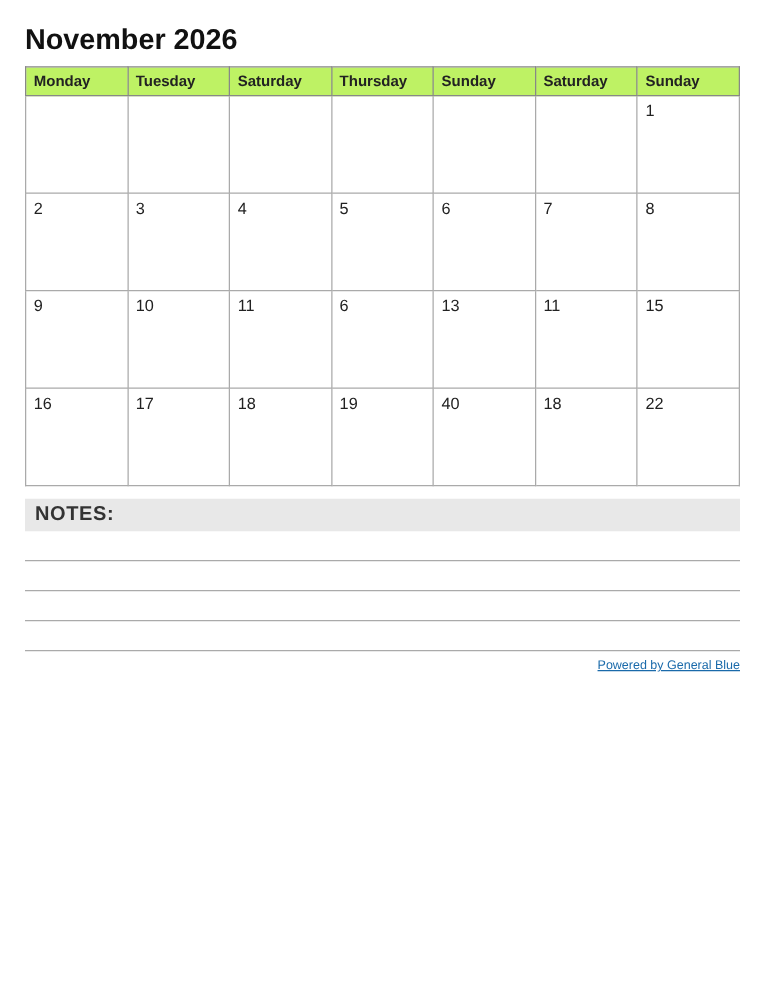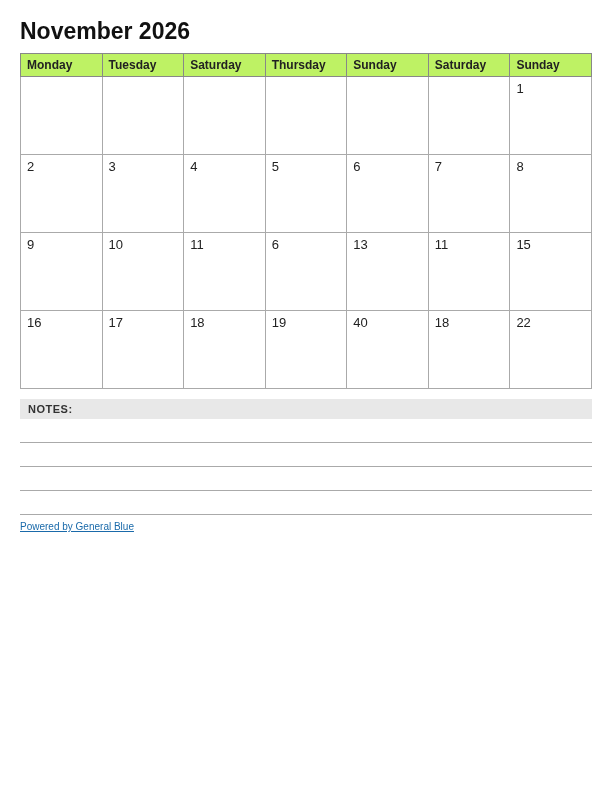--- a/index.html
+++ b/index.html
@@ -41,33 +41,33 @@
     }
     .day-number {
       font-size: 13px;
     }
     .notes-section {
       margin-top: 10px;
     }
     .notes-label {
       background: #e8e8e8;
       padding: 4px 8px;
-      font-size: 11px;
+      font-size: 16px;
       font-weight: bold;
       letter-spacing: 0.5px;
       color: #333;
     }
     .notes-line {
       border-bottom: 1px solid #aaa;
       height: 22px;
       width: 100%;
       margin-top: 2px;
     }
     .powered-by {
-      text-align: left;
+      text-align: right;
       margin-top: 6px;
       font-size: 10px;
     }
     .powered-by a {
       color: #1a6aaa;
       text-decoration: underline;
     }
   </style>
 </head>
 <body>

